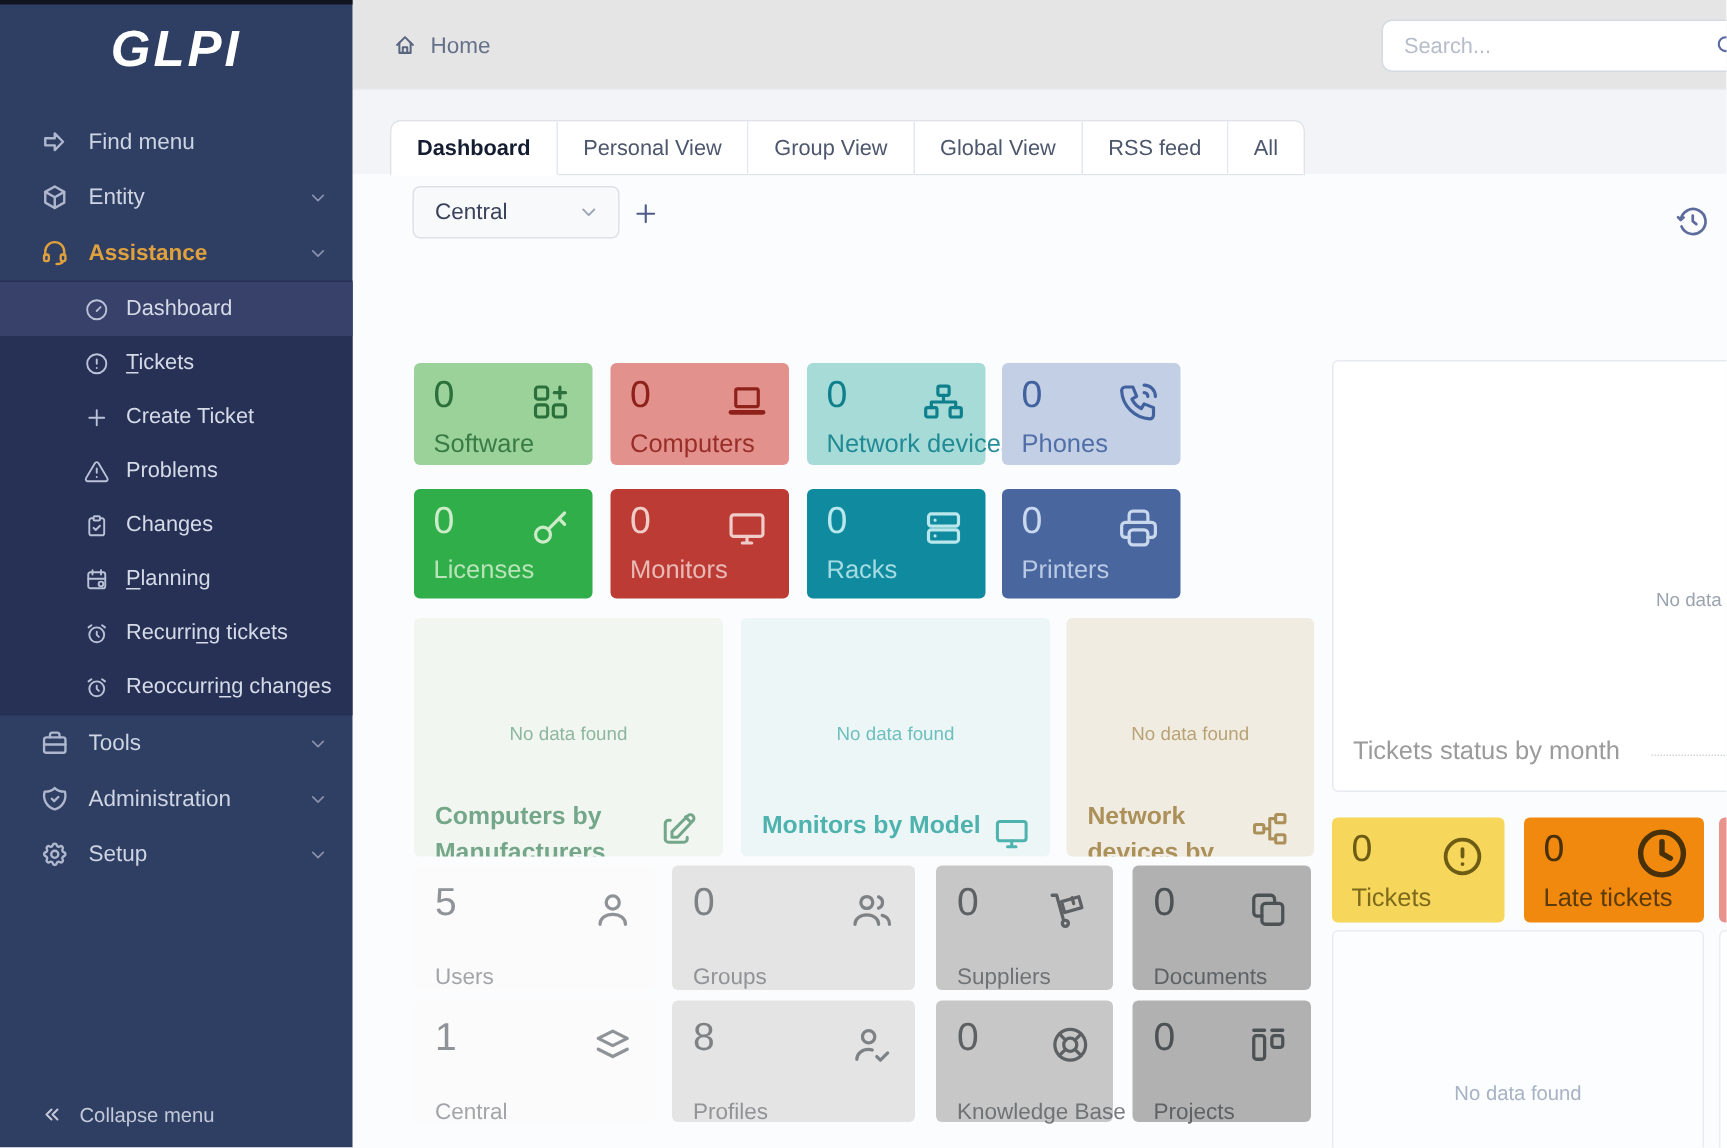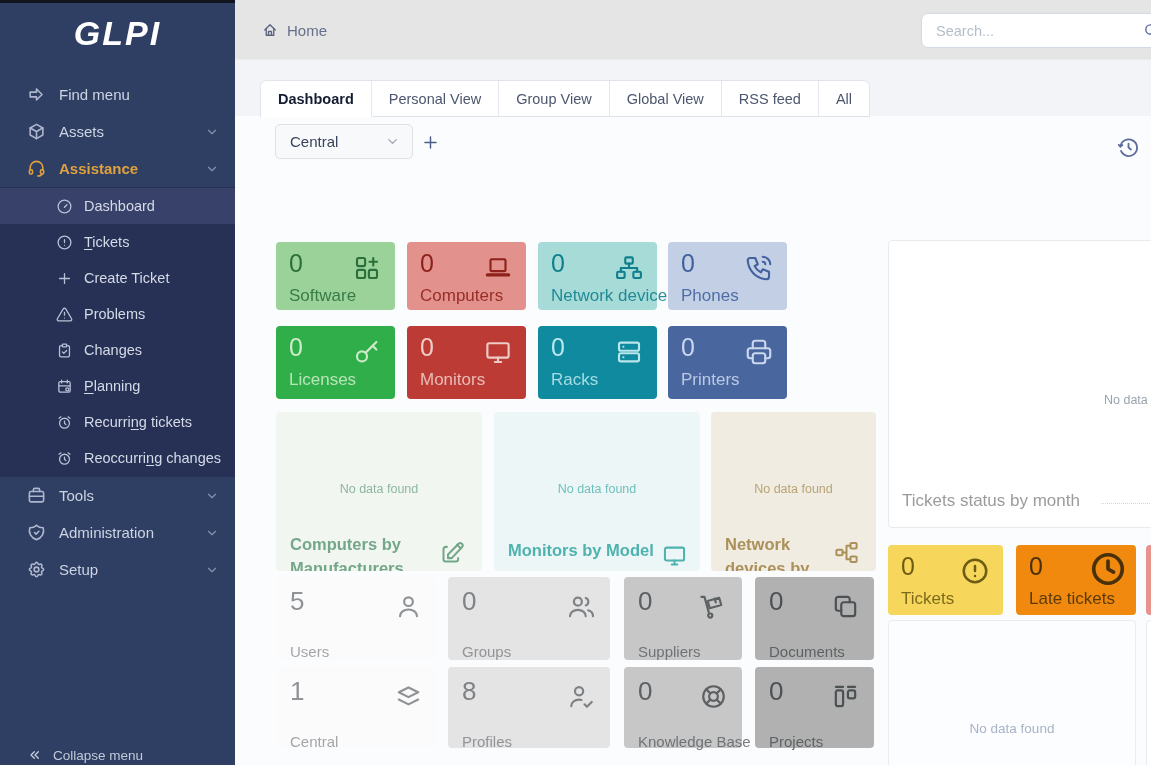--- a/index.html
+++ b/index.html
@@ -17,21 +17,21 @@
 .nav-item .mi{width:19px;height:19px;flex:none;color:#aeb7cd}
 .nav-item .lbl{flex:1;white-space:nowrap}
 .chev{width:14px;height:14px;color:#8791ad;flex:none}
 .nav-item.accent{color:#dfa13d;font-weight:700}
 .nav-item.accent .mi{color:#dfa13d}
 .submenu{background:#273156;padding:1px 0}
 .sub-item{display:flex;align-items:center;height:36px;padding-left:56px;gap:11px;font-size:14.5px;color:#d4dae6;cursor:pointer;white-space:nowrap}
 .sub-item .si{width:17px;height:17px;flex:none;color:#b9c1d6;stroke-width:1.8}
 .sub-item.active{background:#37416a}
 .ak{text-decoration:underline;text-underline-offset:2px}
-.collapse{position:absolute;bottom:2px;left:0;display:flex;align-items:flex-end;gap:10px;padding:0 27px;height:40px;font-size:13.5px;color:#c2c9d8;cursor:pointer}
+.collapse{position:absolute;bottom:2px;left:0;display:flex;align-items:center;gap:10px;padding:0 27px;height:40px;font-size:13.5px;color:#c2c9d8;cursor:pointer}
 .collapse svg{width:16px;height:16px}
 
 
 .topbar{position:absolute;left:235px;top:0;width:916px;height:60px;background:#e5e5e5;border-bottom:1px solid #e9ebf1}
 .breadcrumb{position:absolute;left:26px;top:0;height:60px;display:flex;align-items:center;gap:8px;color:#65708a;font-size:15px;cursor:pointer}
 .breadcrumb svg{width:18px;height:18px;color:#5a657f;stroke-width:1.8}
 .search{position:absolute;left:686px;top:13px;width:240px;height:35px}
 .search input{width:100%;height:100%;border:1px solid #d4dae3;border-radius:7px;padding:0 14px;font-size:14.5px;color:#333;background:#fff;outline:none;font-family:"Liberation Sans",sans-serif}
 .search input::placeholder{color:#b6bdca}
 .search-glass{position:absolute;left:222px;top:9px;width:17px;height:17px;color:#5a6aa0;cursor:pointer}
@@ -96,21 +96,21 @@
         <svg class="mi" viewBox="0 0 24 24">
             <path d="M4 9v6h8v4l7-7-7-7v4z"></path>
           </svg>
         <span class="lbl">Find menu</span>
       </div>
       <div class="nav-item">
         <svg class="mi" viewBox="0 0 24 24">
             <path d="M12 3l8 4.5v9L12 21l-8-4.5v-9z"></path>
             <path d="M12 12l8-4.5M12 12v9M12 12L4 7.5"></path>
           </svg>
-        <span class="lbl">Assets</span>
+        <span class="lbl">Entity</span>
         <svg class="chev" viewBox="0 0 24 24">
             <path d="M6 9l6 6 6-6"></path>
           </svg>
       </div>
       <div class="nav-item accent">
         <svg class="mi" viewBox="0 0 24 24">
             <path d="M4 14v-3a8 8 0 0 1 16 0v3"></path>
             <rect x="3" y="13.5" width="4" height="5.5" rx="1.5"></rect>
             <rect x="17" y="13.5" width="4" height="5.5" rx="1.5"></rect>
             <path d="M19 19a5.5 3 0 0 1-5.5 2.5"></path>

